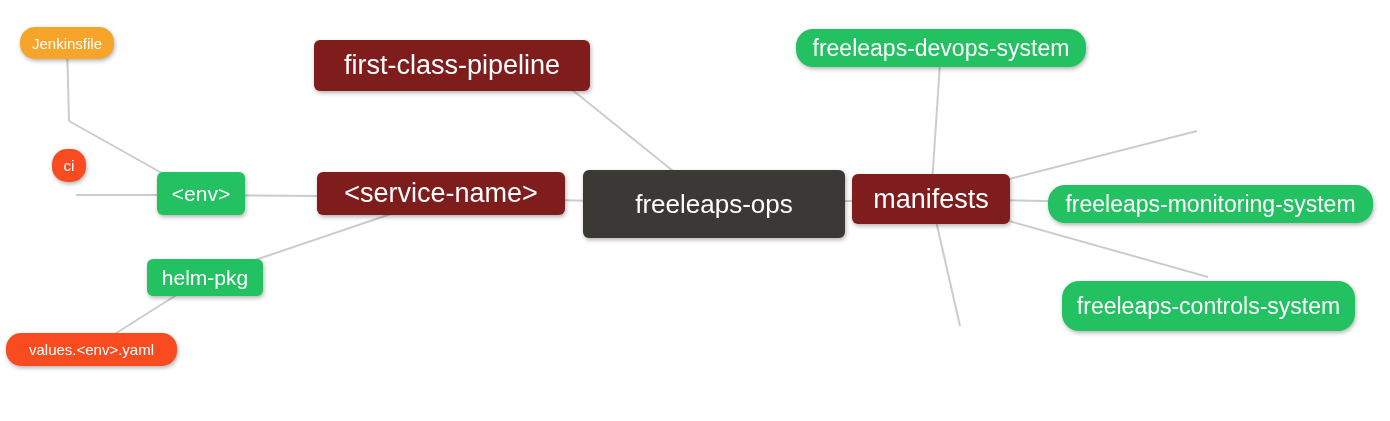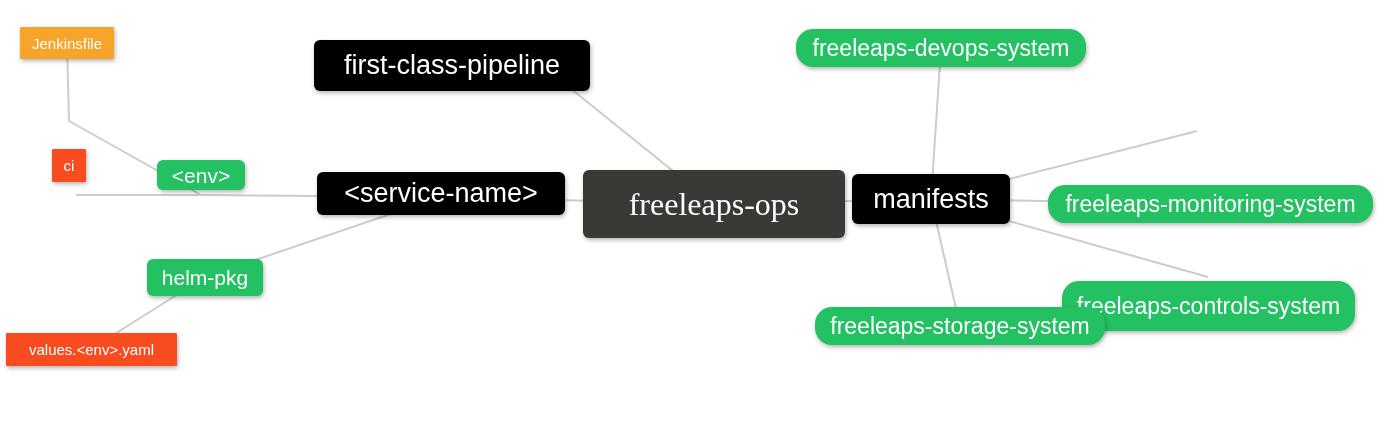--- a/index.html
+++ b/index.html
@@ -11,32 +11,32 @@
   .edges line{stroke:#cccccc;stroke-width:2;}
   .node{
     position:absolute;display:flex;align-items:center;justify-content:center;
     color:#ffffff;white-space:nowrap;border-radius:6px;
     box-shadow:1px 2px 4px rgba(0,0,0,0.30);cursor:pointer;
     line-height:1;letter-spacing:0;
   }
   .c-orange{background:#f7a42b;}
   .c-red{background:#f94b20;}
   .c-green{background:#24c163;}
-  .c-blue{background:#000000;}
+  .c-blue{background:#7f1d1d;}
   .c-dark{background:#3b3936;}
-  .f-small{font-size:15px;border-radius:1px;}
+  .f-small{font-size:15px;border-radius:15px;}
   .f-mid{font-size:21px;}
   .f-leaf{font-size:23px;border-radius:17px;}
   .f-branch{font-size:27px;}
-  .f-root{font-size:32px;font-family:Liberation Serif, serif;}
+  .f-root{font-size:26px;}
 
   .n-jenkinsfile{left:20px;top:27px;width:94px;height:32px;}
   .n-ci{left:52px;top:105px;width:34px;height:33px;margin-top:44px;}
   .n-argo-app{left:31px;top:178px;width:90px;height:34px;}
-  .n-env{left:157px;top:160px;width:88px;height:30px;}
+  .n-env{left:157px;top:172px;width:88px;height:43px;}
   .n-helm-pkg{left:147px;top:259px;width:116px;height:37px;}
   .n-values{left:6px;top:333px;width:171px;height:33px;}
   .n-fcp{left:314px;top:40px;width:276px;height:51px;}
   .n-service{left:317px;top:172px;width:248px;height:43px;}
   .n-root{left:583px;top:170px;width:262px;height:68px;}
   .n-manifests{left:852px;top:174px;width:158px;height:50px;}
   .n-devops{left:796px;top:29px;width:290px;height:38px;}
   .n-network{left:1054px;top:112px;width:286px;height:38px;}
   .n-monitoring{left:1048px;top:185px;width:325px;height:38px;}
   .n-controls{left:1062px;top:258px;width:293px;height:50px;margin-top:23px;}
@@ -69,15 +69,14 @@
   <div class="node n-env        c-green  f-mid">&lt;env&gt;</div>
   <div class="node n-helm-pkg   c-green  f-mid">helm-pkg</div>
   <div class="node n-values     c-red    f-small">values.&lt;env&gt;.yaml</div>
   <div class="node n-fcp        c-blue   f-branch">first-class-pipeline</div>
   <div class="node n-service    c-blue   f-branch">&lt;service-name&gt;</div>
   <div class="node n-root       c-dark   f-root">freeleaps-ops</div>
   <div class="node n-manifests  c-blue   f-branch">manifests</div>
   <div class="node n-devops     c-green  f-leaf">freeleaps-devops-system</div>
   <div class="node n-monitoring c-green  f-leaf">freeleaps-monitoring-system</div>
   <div class="node n-controls   c-green  f-leaf">freeleaps-controls-system</div>
-  <div class="node n-storage    c-green  f-leaf">freeleaps-storage-system</div>
 
 </div>
 
 </body></html>

